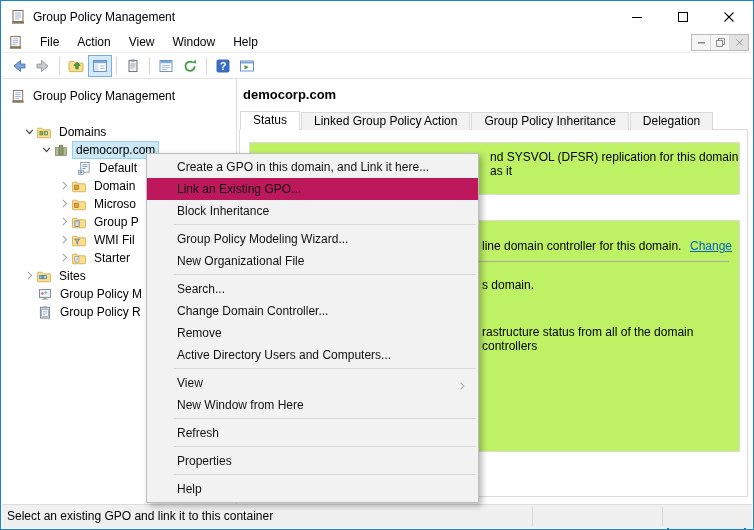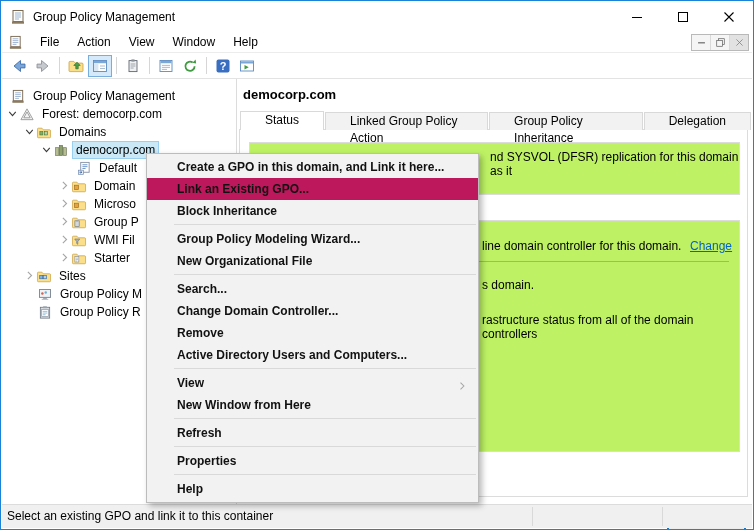--- a/index.html
+++ b/index.html
@@ -42,47 +42,47 @@
   .ticon { width:16px; height:15px; flex:0 0 16px; margin-right:4px; }
   .ticon svg { width:16px; height:15px; }
   .tlabel { padding:1px 3px; }
   .tlabel.sel { background:#cbe8f6; outline:1px solid #9bcfef; }
   .splitter { position:absolute; left:234px; top:78px; width:2px; bottom:25px; background:#fff; border-right:1px solid #dcdcdc; }
 
   
   .content { position:absolute; left:237px; top:78px; right:1px; bottom:25px; background:#fff; }
   .ctitle { position:absolute; left:5px; top:8px; font-size:13px; font-weight:bold; }
   .tabs { position:absolute; left:2px; top:32px; height:19px; display:flex; align-items:flex-end; z-index:2; }
-  .tab { height:18px; line-height:17px; padding:0 24px; background:#f2f2f2; border:1px solid #d9d9d9;
+  .tab { height:18px; line-height:17px; padding:0 12px; background:#f2f2f2; border:1px solid #d9d9d9;
          border-bottom:none; margin-right:1px; }
   .tab.active { background:#fff; height:19px; position:relative; }
   .tab.active::after { content:""; position:absolute; left:0; right:0; bottom:-1px; height:1px; background:#fff; }
   .tabpage { position:absolute; left:1px; top:50px; right:4px; bottom:7px; border:1px solid #dcdcdc; background:#fff; }
   .gbox { position:absolute; border:1px solid #dcdcdc; background:#bef264; }
   .box1 { left:9px; top:12px; width:491px; height:53px; }
   .box1 .frag { position:absolute; left:240px; top:7px; }
   .box2 { left:9px; top:90px; width:491px; height:232px; }
   .box2 .l1 { position:absolute; left:232px; top:18px; }
   .box2 .chg { position:absolute; left:440px; top:18px; color:#0563c1; text-decoration:underline;text-align:center; }
   .box2 .rule { position:absolute; left:13px; top:40px; width:466px; height:1px; background:#a9a9a9; }
   .box2 .l2 { position:absolute; left:232px; top:57px; }
-  .box2 .l3 { position:absolute; left:232px; top:92px; }
+  .box2 .l3 { position:absolute; left:232px; top:104px; }
   .detect { position:absolute; left:427px; top:393px; width:79px; height:22px; background:#ededed;
             border:2px solid #1577c9; font-family:"Liberation Sans", sans-serif; font-size:12px; }
 
   
   .statusbar { position:absolute; left:1px; right:1px; bottom:1px; height:24px; background:#f0f0f0;
                border-top:1px solid #dcdcdc;padding-left:20px; }
   .statusbar .stext { position:absolute; left:5px; top:0; line-height:23px; }
   .sdiv { position:absolute; top:2px; bottom:2px; width:1px; background:#d9d9d9; }
 
   
   .ctx { position:absolute; left:145px; top:152px; width:333px; background:#f2f2f2;
          border:1px solid #bcbcbc; box-shadow:3px 3px 6px rgba(0,0,0,.28); padding:2px 0; z-index:10; }
-  .mi { height:22px; line-height:22px; padding-left:30px; position:relative; color:#111;font-weight:bold; }
+  .mi { height:22px; line-height:22px; padding-left:30px; position:relative; color:#111; }
   .mi.hl { background:#be185d; }
   .msep { height:1px; background:#d9d9d9; margin:2px 2px 3px 27px; }
   .subarrow { position:absolute; right:10px; top:5px; width:12px; height:12px; }
   .subarrow svg { width:12px; height:12px; }
 </style>
 </head>
 <body>
 
 <svg width="0" height="0" style="position:absolute">
   <defs>
@@ -315,29 +315,20 @@
       </div>
   </div>
 
   <div class="tree">
     <div class="trow" style="left:8px;top:8px">
       <span class="ticon"><svg>
             <use href="#s-scroll"></use>
           </svg></span>
       <span class="tlabel">Group Policy Management</span>
     </div>
-    <div class="trow" style="left:4px;top:26px">
-      <span class="chev"><svg>
-            <use href="#c-down"></use>
-          </svg></span>
-      <span class="ticon"><svg>
-            <use href="#s-forest"></use>
-          </svg></span>
-      <span class="tlabel">Forest: democorp.com</span>
-    </div>
     <div class="trow" style="left:21px;top:44px">
       <span class="chev"><svg>
             <use href="#c-down"></use>
           </svg></span>
       <span class="ticon"><svg>
             <use href="#s-domains"></use>
           </svg></span>
       <span class="tlabel">Domains</span>
     </div>
     <div class="trow" style="left:38px;top:62px">

